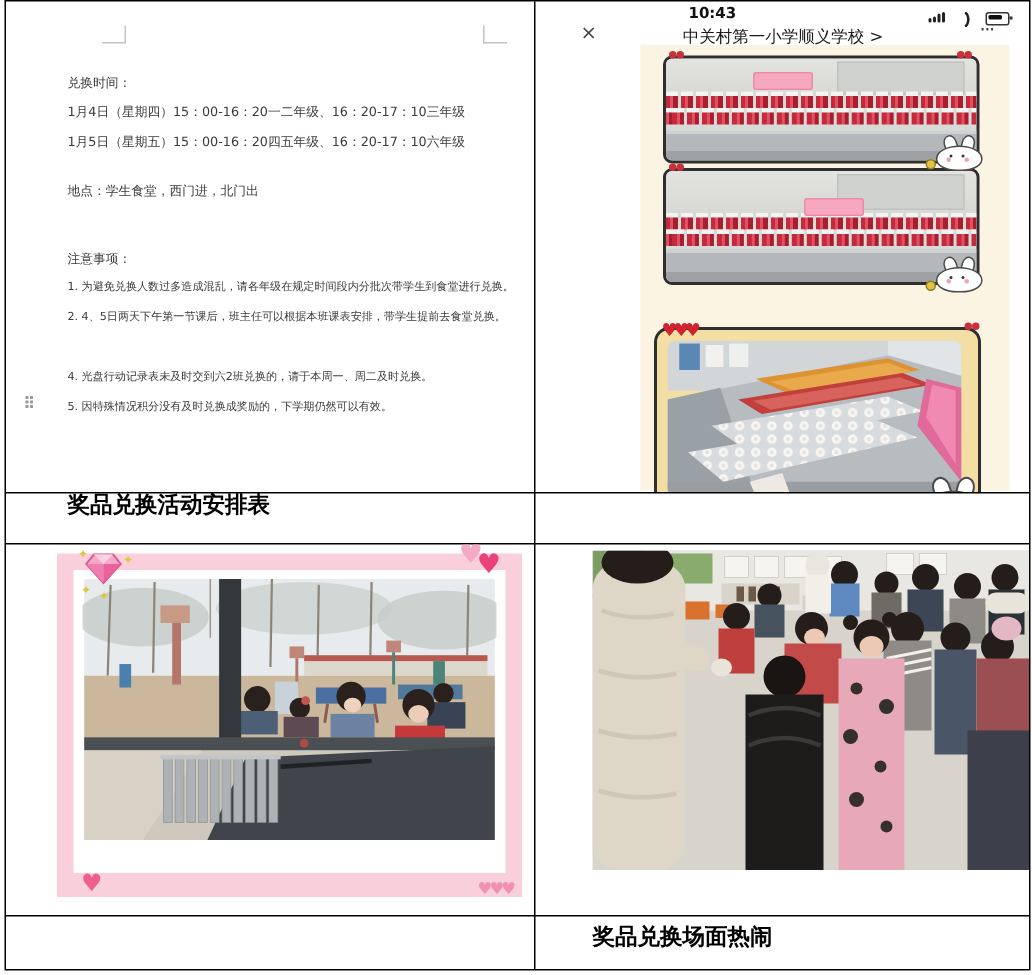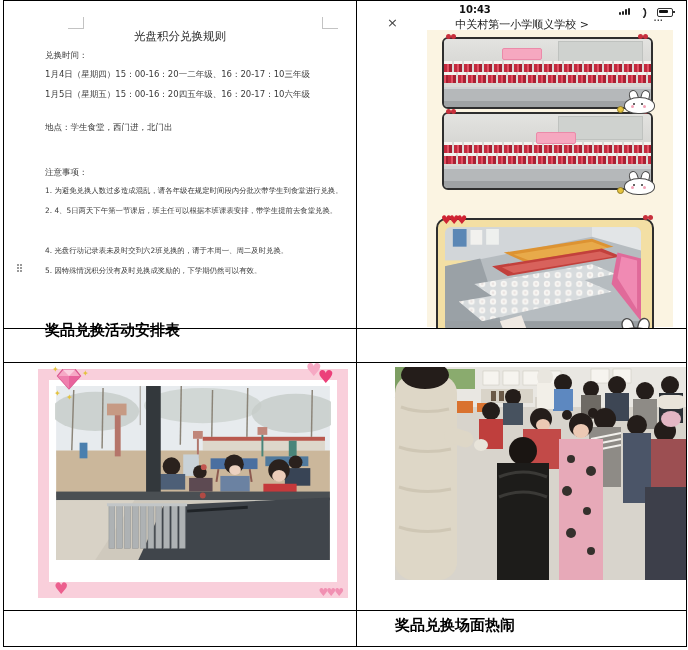--- a/index.html
+++ b/index.html
@@ -84,21 +84,20 @@
 <div id="stage">
   <div class="tframe">
     <div class="vline"></div>
     <div class="hline" style="top:327px"></div>
     <div class="hline" style="top:361px"></div>
     <div class="hline" style="top:609px"></div>
 
     <div class="cell cell-tl">
       <div class="corner cl"></div>
       <div class="corner cr"></div>
-      <div class="doc-title">光盘积分兑换规则</div>
       <div class="doc-line" style="top:49px">兑换时间：</div>
       <div class="doc-line" style="top:68px">1月4日（星期四）15：00-16：20一二年级、16：20-17：10三年级</div>
       <div class="doc-line" style="top:88px">1月5日（星期五）15：00-16：20四五年级、16：20-17：10六年级</div>
       <div class="doc-line" style="top:121px">地点：学生食堂，西门进，北门出</div>
       <div class="doc-line" style="top:166px">注意事项：</div>
       <div class="doc-note" style="top:185px">1. 为避免兑换人数过多造成混乱，请各年级在规定时间段内分批次带学生到食堂进行兑换。</div>
       <div class="doc-note" style="top:205px">2. 4、5日两天下午第一节课后，班主任可以根据本班课表安排，带学生提前去食堂兑换。</div>
       <div class="doc-note" style="top:245px">4. 光盘行动记录表未及时交到六2班兑换的，请于本周一、周二及时兑换。</div>
       <div class="doc-note" style="top:265px">5. 因特殊情况积分没有及时兑换成奖励的，下学期仍然可以有效。</div>
       <div class="drag-dots"></div>
@@ -208,21 +207,21 @@
             <span class="b-ear e1"></span>
               <span class="b-ear e2"></span>
             <span class="b-body"></span>
 
           </div>
         </div>
 
       </div>
     </div>
 
-    <div class="caprow cap-pad-l" style="left:0;top:313px;height:34px;line-height:32px;">奖品兑换活动安排表</div>
+    <div class="caprow cap-pad-l" style="left:0;top:320px;height:34px;line-height:32px;">奖品兑换活动安排表</div>
     <div class="caprow cap-pad-r" style="left:353px;top:343px;height:34px;line-height:32px;margin-top:32px;">兑换的奖品</div>
 
     <div class="cell cell-bl">
       <div class="pframe">
         <div class="gem-wrap">
           <svg width="26" height="23" viewBox="0 0 20 18">
             <polygon points="5,2 15,2 19,7 10,17 1,7" fill="#f6a9c6" stroke="#d9578f" stroke-width="1"></polygon>
             <polygon points="5,2 10,7 15,2" fill="#fbd0e0"></polygon>
             <polygon points="1,7 10,7 10,17" fill="#ef7fae"></polygon>
             <polygon points="10,7 19,7 10,17" fill="#e8639c"></polygon>

